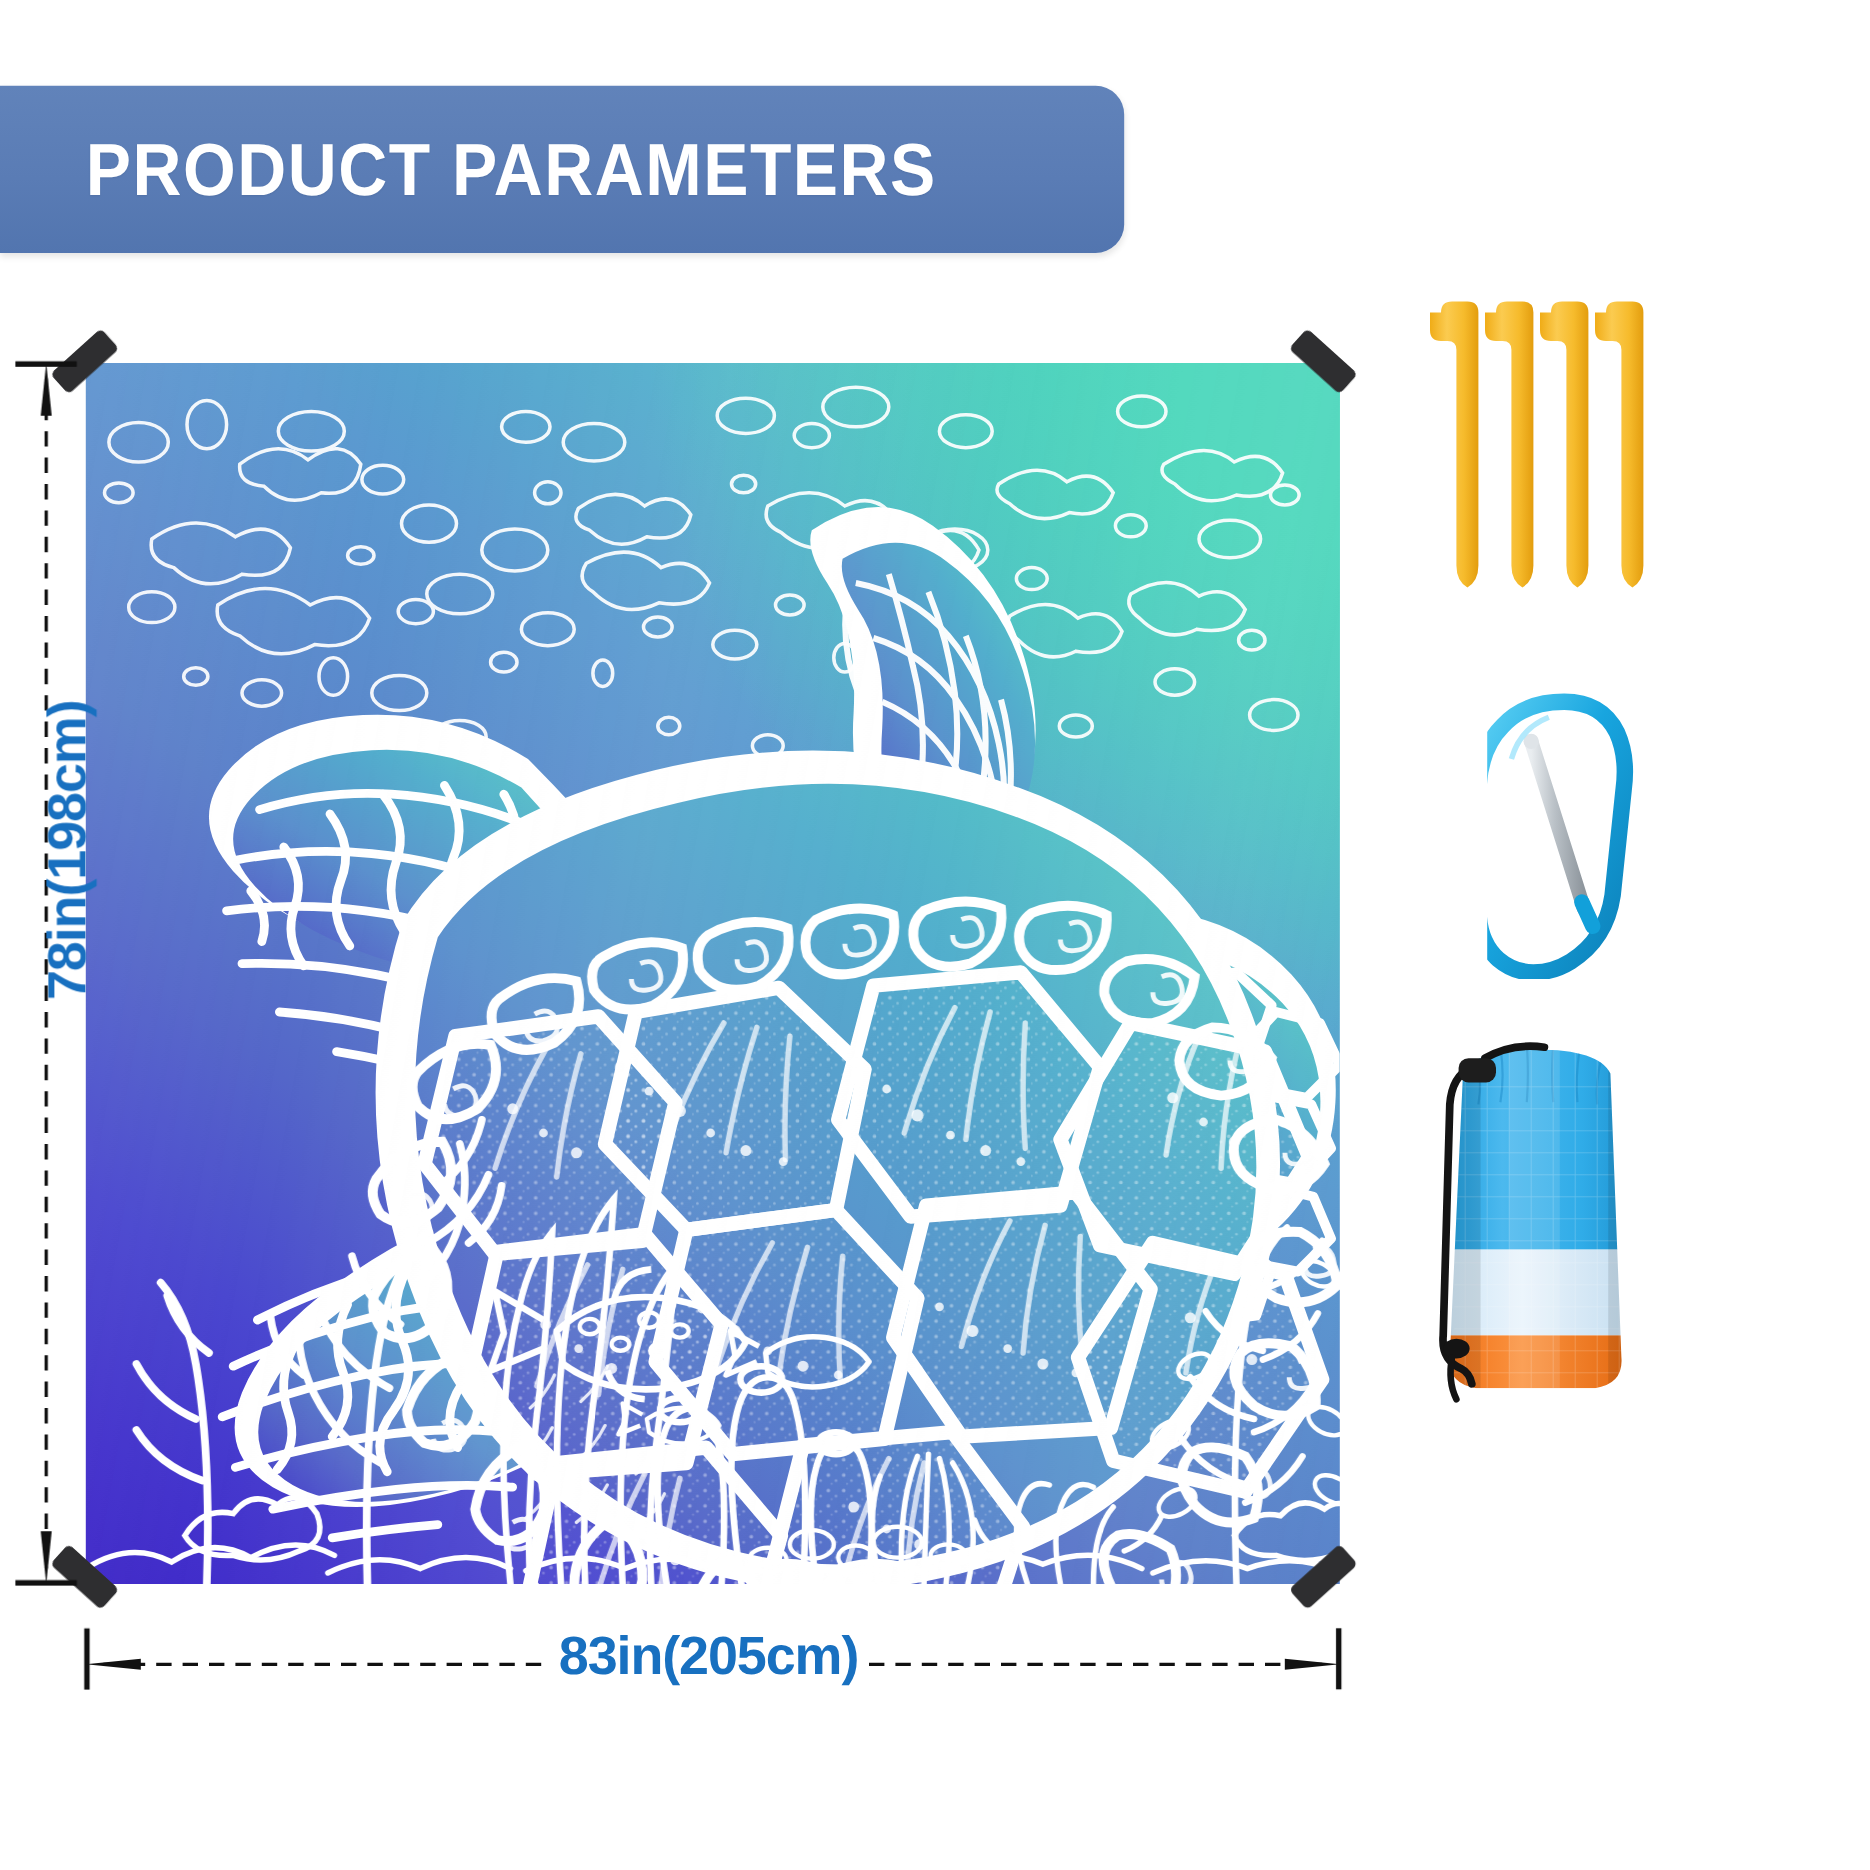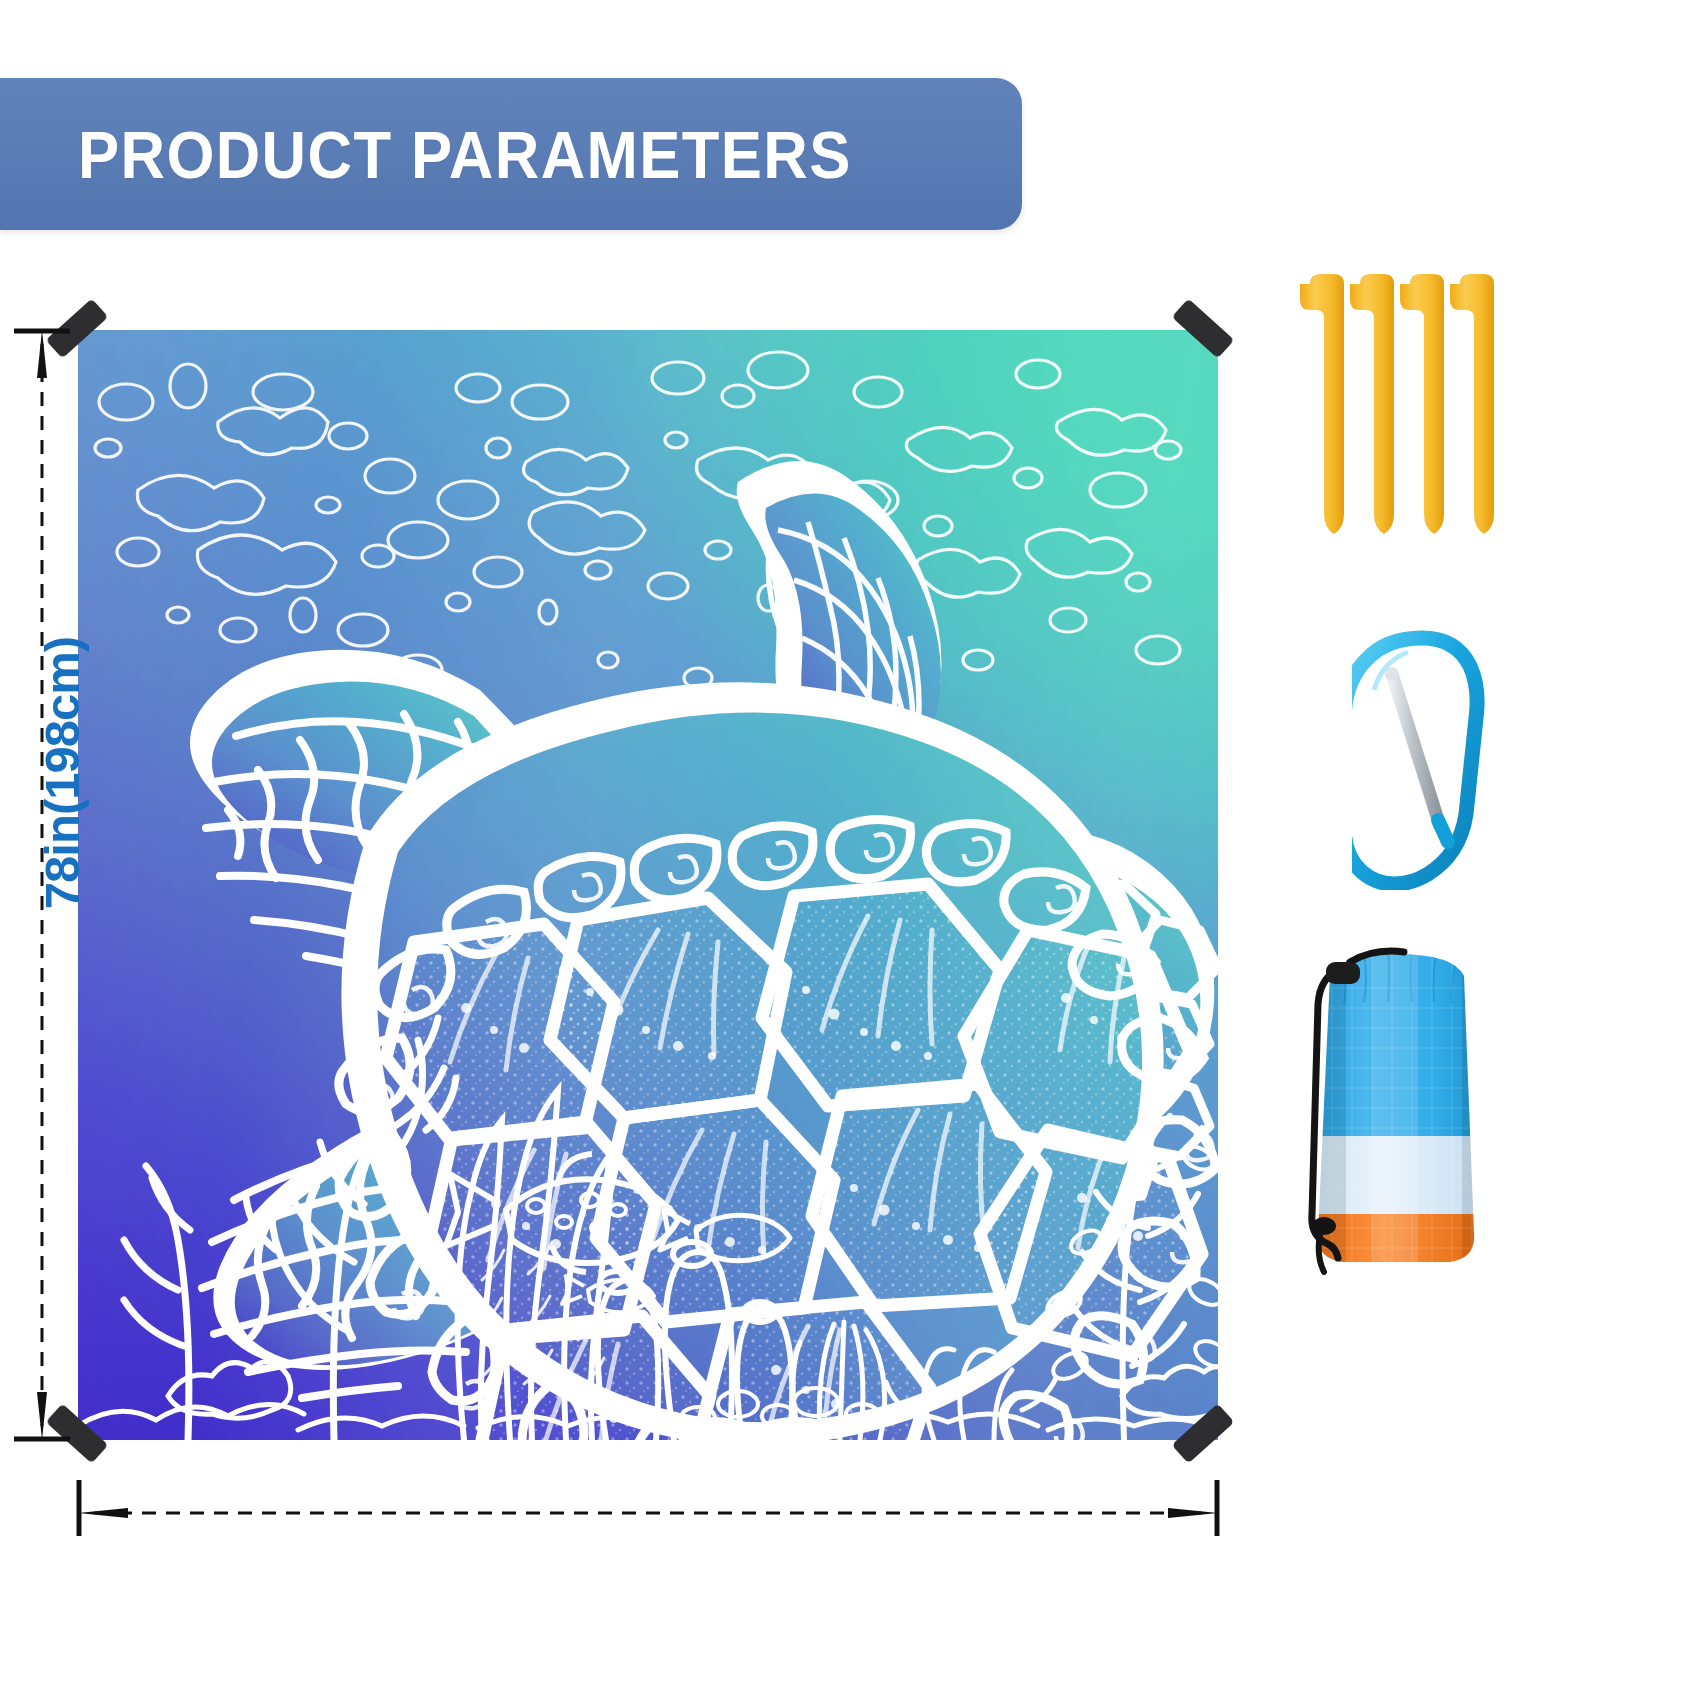--- a/index.html
+++ b/index.html
@@ -612,20 +612,21 @@
     <polygon points="1140,7 1090,2 1090,12" fill="#111111"></polygon>
   </svg>
   <svg style="position:absolute;left:76px;top:1480px;width:6px;height:56px" viewBox="0 0 6 56">
     <line x1="3" y1="0" x2="3" y2="56" stroke="#111111" stroke-width="5"></line>
   </svg>
   <svg style="position:absolute;left:1214px;top:1480px;width:6px;height:56px" viewBox="0 0 6 56">
     <line x1="3" y1="0" x2="3" y2="56" stroke="#111111" stroke-width="5"></line>
   </svg>
 
   <div id="label-height">78in(198cm)</div>
+  <div id="label-width">83in(205cm)</div>
 
   <svg id="stakes" viewBox="0 0 210 280">
     <defs>
       <linearGradient id="stakeG" x1="0" y1="0" x2="1" y2="0">
         <stop offset="0%" stop-color="#f0ac17"></stop>
         <stop offset="35%" stop-color="#fbcb50"></stop>
         <stop offset="70%" stop-color="#f6bb2c"></stop>
         <stop offset="100%" stop-color="#e39d0e"></stop>
       </linearGradient>
     </defs>

